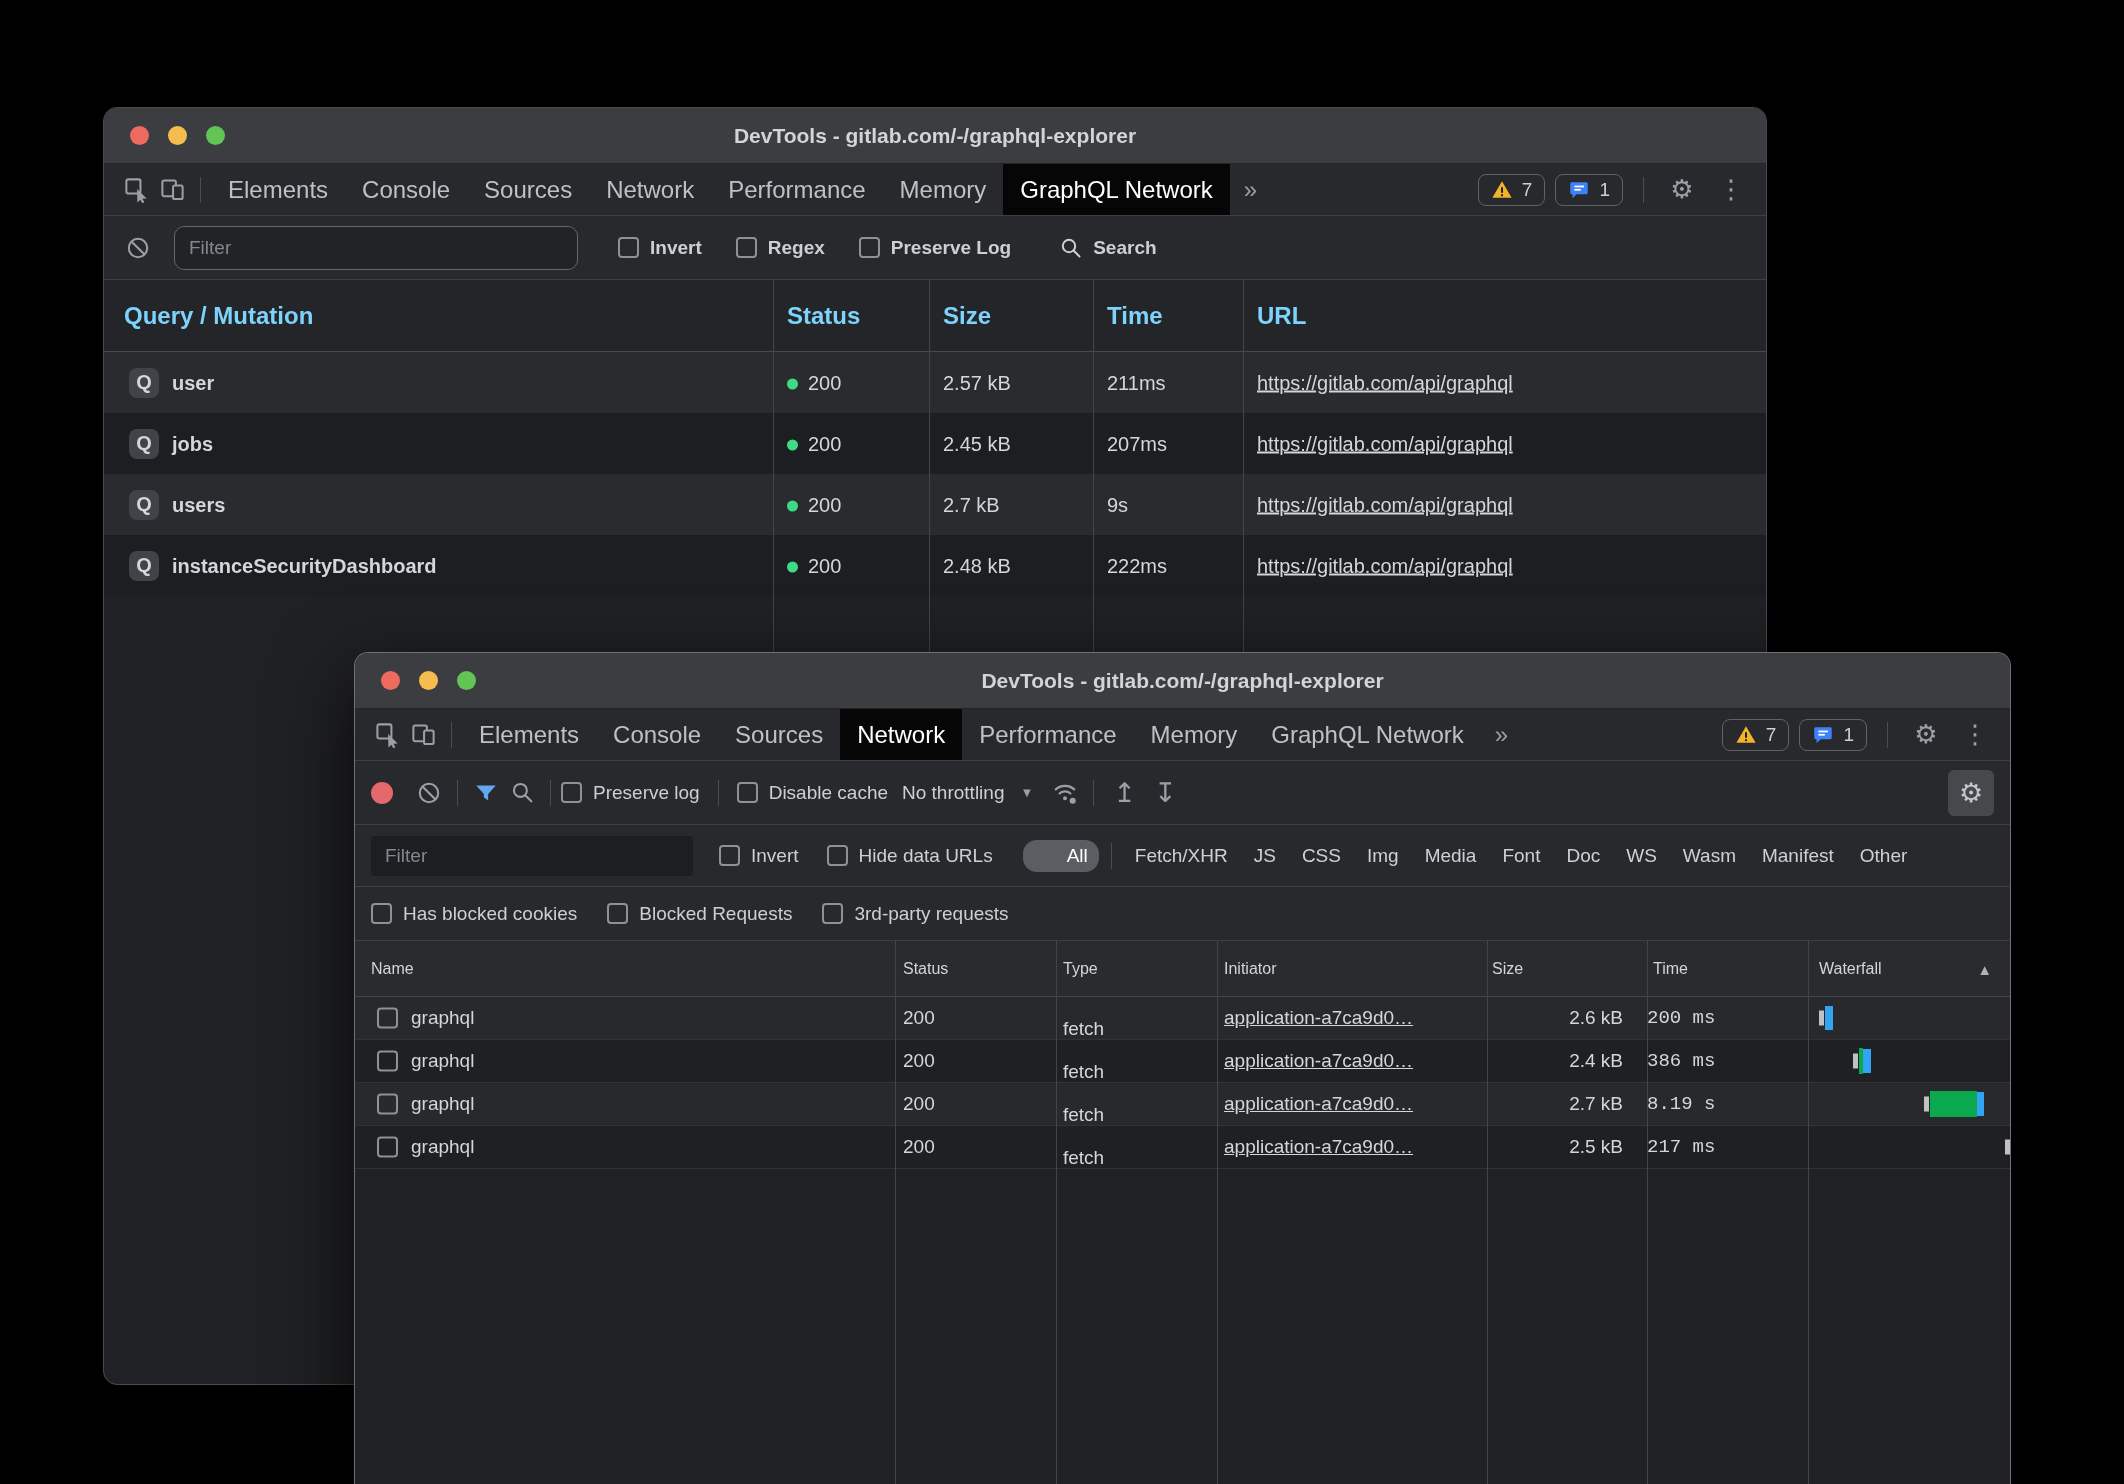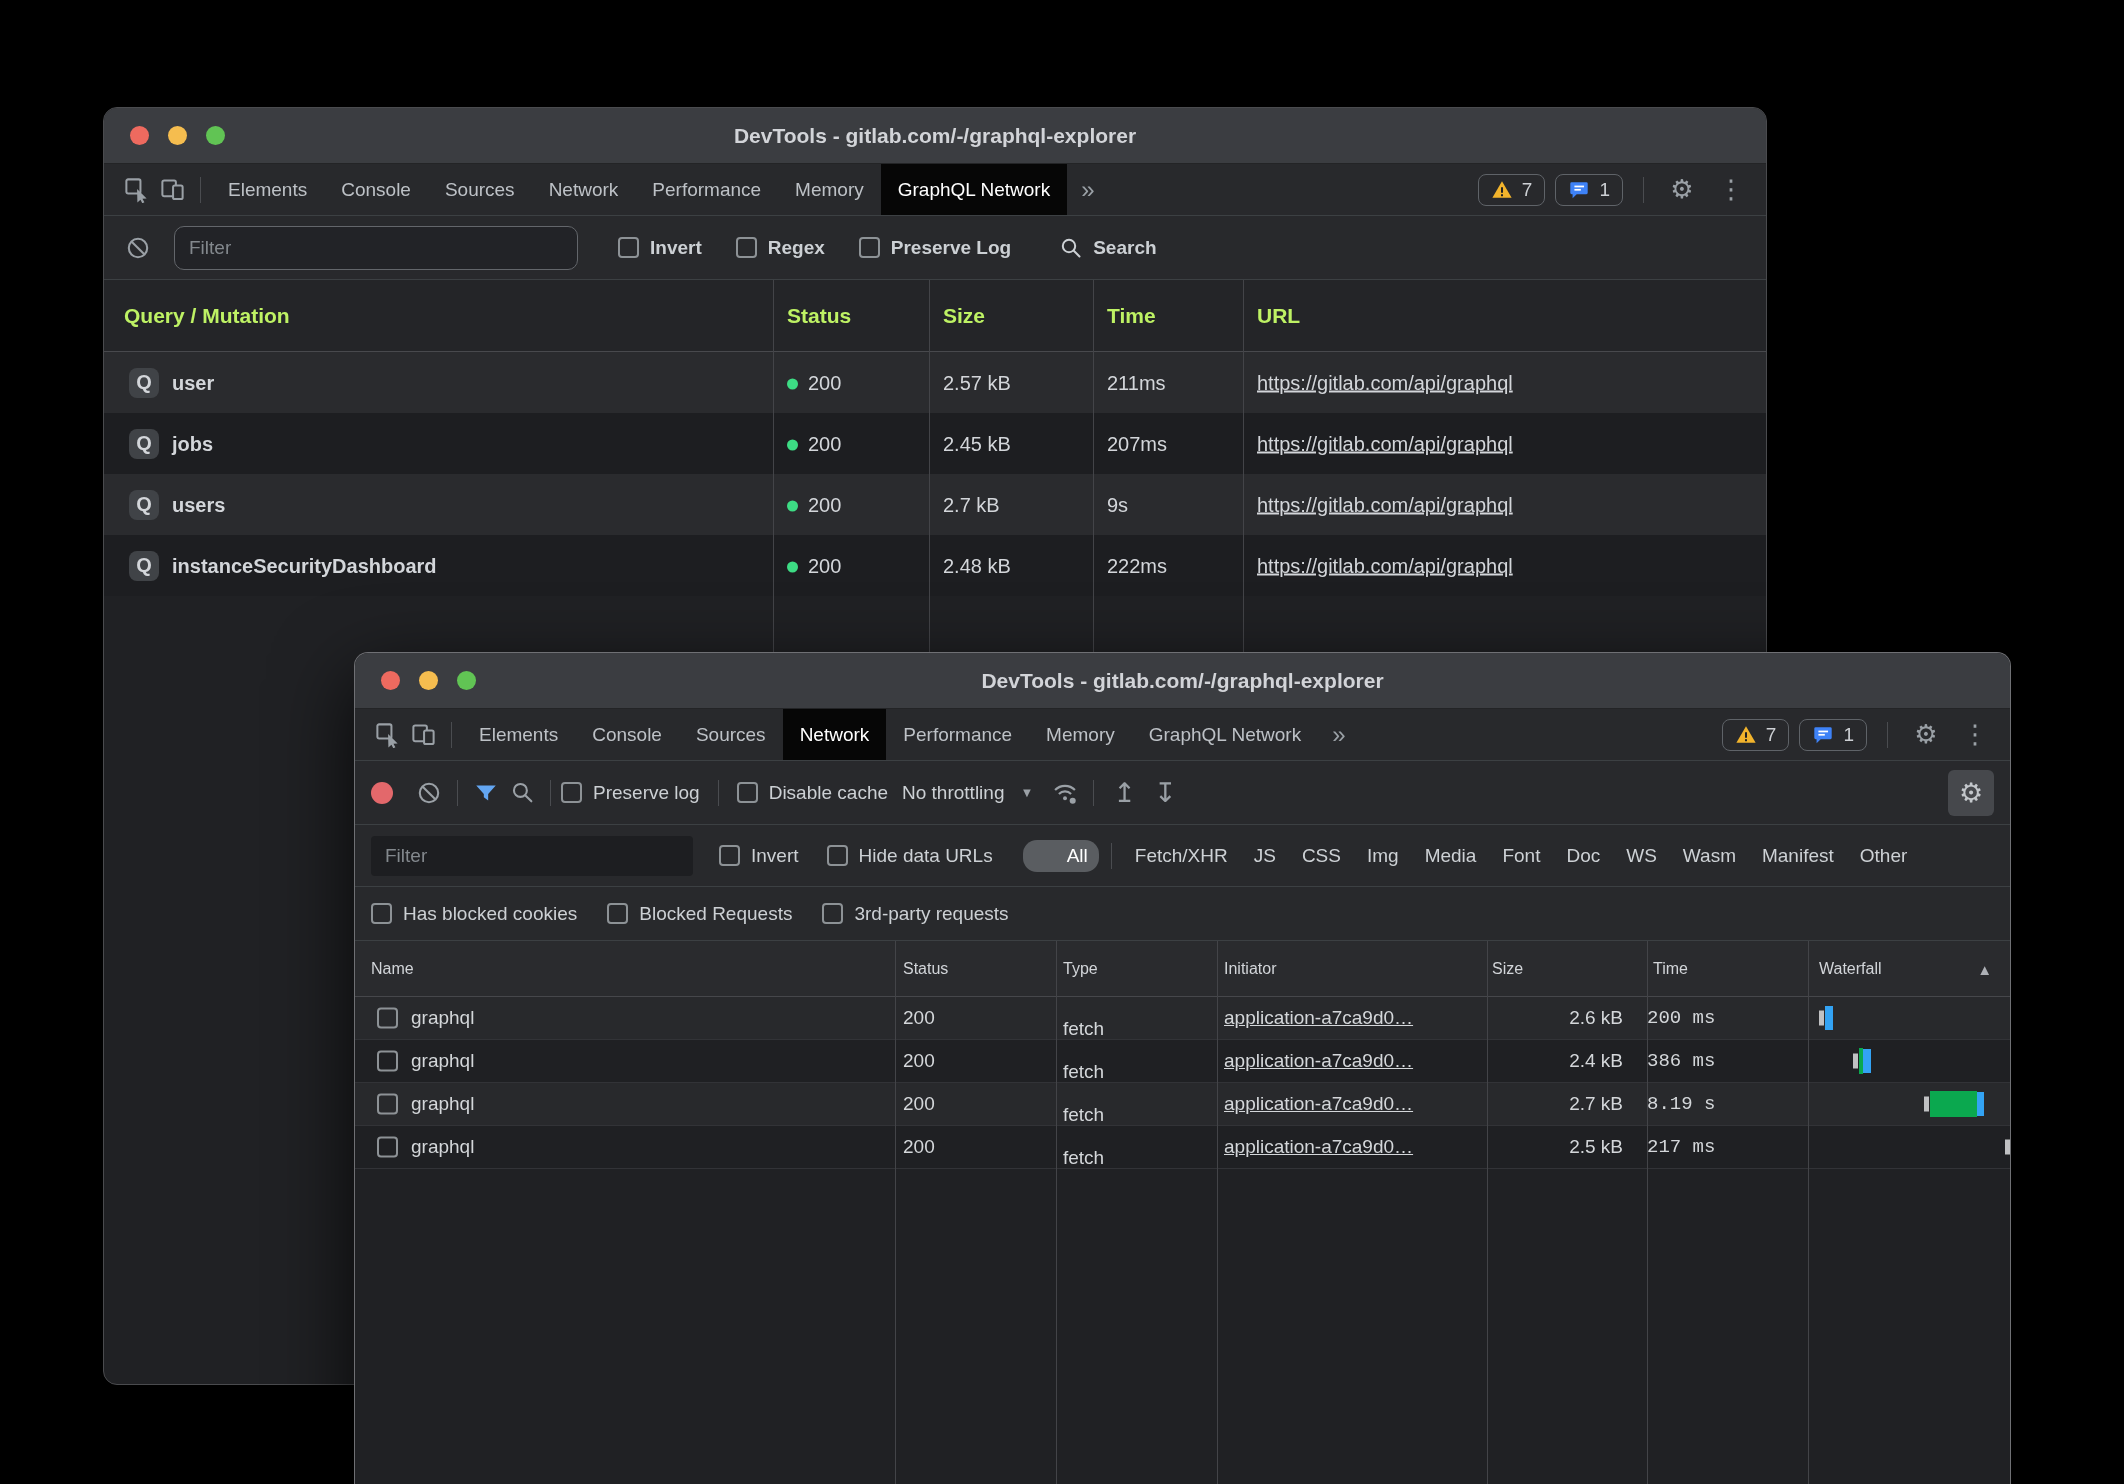--- a/index.html
+++ b/index.html
@@ -19,21 +19,21 @@
   .light { width:19px; height:19px; border-radius:50%; }
   .light.red { background:#ee6a5f; } .light.yellow { background:#f5bd4f; } .light.green { background:#61c454; }
   .title { width:100%; text-align:center; font-size:21px; font-weight:bold; color:#d2d4d8; }
 
   .tabbar { height:52px; background:#28292c; border-bottom:1px solid #3c4043;
             display:flex; align-items:center; padding:0 14px; }
   .icon-btn { width:36px; height:36px; flex:none; display:flex; align-items:center; justify-content:center;
               color:#9aa0a6; font-size:26px; }
   .vsep { width:1px; height:26px; background:#4a4c50; margin:0 10px; flex:none; }
   .tabs { display:flex; height:100%; }
-  .tab { padding:0 17px; display:flex; align-items:center; font-size:19px; color:#bdc1c6; white-space:nowrap; }
+  .tab { padding:0 17px; display:flex; align-items:center; font-size:24px; color:#bdc1c6; white-space:nowrap; }
   .tab.selected { background:#060606; color:#fff; }
   .more-tabs { color:#9aa0a6; font-size:24px; padding:0 14px; }
   .tab-right { margin-left:auto; display:flex; align-items:center; gap:10px; }
   .badge { display:flex; align-items:center; gap:9px; border:1px solid #5f6368; border-radius:8px;
            padding:4px 12px; font-size:19px; color:#cdd0d4; }
   .kebab { font-size:26px; color:#9aa0a6; padding:0 8px; }
 
   .toolbar { background:#28292c; border-bottom:1px solid #3c4043;
              display:flex; align-items:center; padding:0 16px; color:#ccd0d4; font-size:19px; }
   .cb { width:21px; height:21px; border:2px solid #8d9296; border-radius:4px; background:transparent; flex:none; }
@@ -44,21 +44,21 @@
   .back .filterbar .cb-group { margin-right:34px; font-weight:bold; }
   .gql-filter-input { width:404px; height:44px; margin:0 40px 0 18px; padding:0 14px;
                       background:#222327; border:1.5px solid #63666b; border-radius:10px;
                       color:#e3e5e8; font-size:19px; font-family:inherit; }
   input::placeholder { color:#83888d; }
   .search-group { display:flex; align-items:center; gap:10px; margin-left:14px; font-weight:bold; }
 
   .gql-table { position:relative; height:1106px; }
   .gql-header { height:72px; position:relative; background:#242528; border-bottom:1px solid #48494d; }
   .gql-header .h { position:absolute; top:50%; transform:translateY(-50%);
-                   font-size:21px; font-weight:bold; color:#bef264; white-space:nowrap; }
+                   font-size:24px; font-weight:bold; color:#7dd3fc; white-space:nowrap; }
   .col-seps { position:absolute; left:0; top:0; width:100%; height:100%; pointer-events:none; z-index:5; }
   .col-seps .sep { position:absolute; top:0; bottom:0; width:1px; background:#434448; }
 
   .gql-row { position:relative; height:61px; }
   .gql-row.lite { background:#2a2b2e; } .gql-row.dark { background:#1d1e21; }
   .gql-row > span { position:absolute; top:50%; transform:translateY(-50%); white-space:nowrap;
                     font-size:20px; color:#d3d6da; }
   .q-badge { position:absolute; left:25px; top:50%; transform:translateY(-50%); width:30px; height:30px;
              border-radius:8px; background:#404347; display:flex; align-items:center; justify-content:center;
              font-size:20px; font-weight:bold; color:var(--status-green,#3ddc84); }

